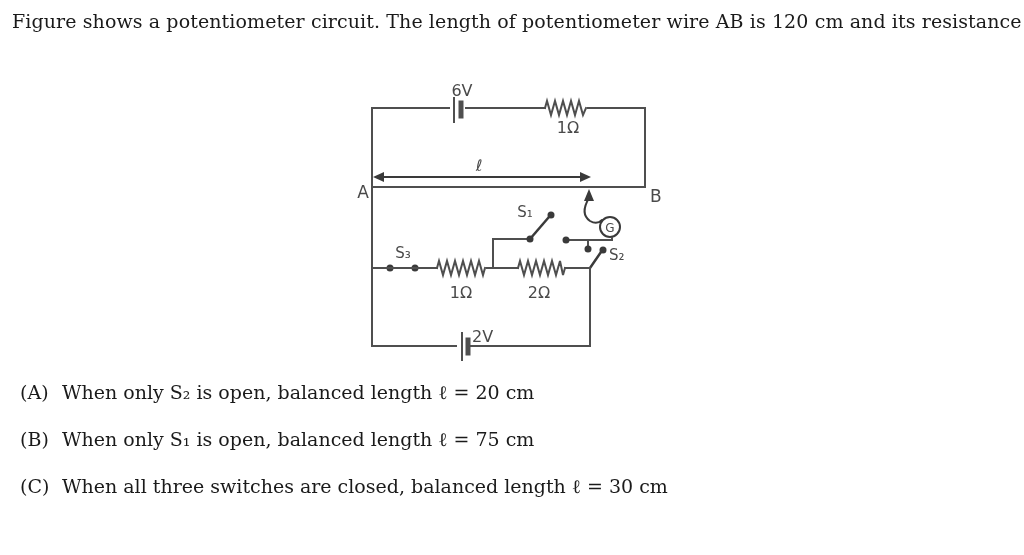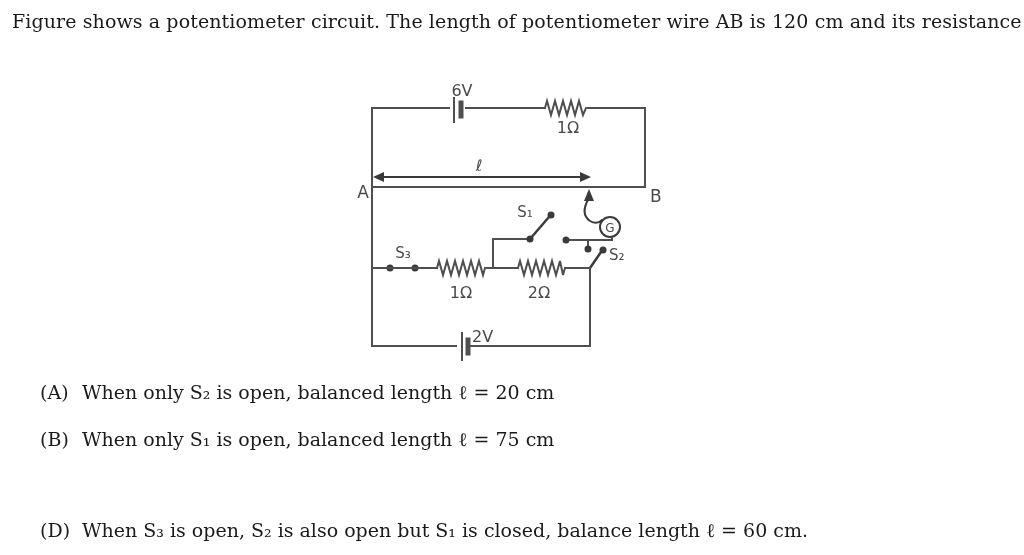--- a/index.html
+++ b/index.html
@@ -19,21 +19,21 @@
   #line1{top:9px;}
   #line2{top:50px;}
   .circuit-svg{position:absolute;left:340px;top:78px;}
   .circuit-svg text{
     font-family:"DejaVu Sans", sans-serif;
     fill:#4a4a4a;
   }
   .options{position:absolute;left:0;top:0;width:100%;height:100%;}
   .option{
     position:absolute;left:20px;
-    font-size:19px;white-space:nowrap;cursor:pointer;margin-left:20px;
+    font-size:19px;white-space:nowrap;cursor:pointer;
   }
   .opt-label{display:inline-block;width:42px;}
   #opt-a{top:381px;}
   #opt-b{top:428px;}
   #opt-c{top:475px;}
   #opt-d{top:519px;}
 </style>
 </head>
 <body>
 
@@ -133,18 +133,18 @@
     </g>
   </svg>
 
   <div class="options">
     <div class="option" id="opt-a">
       <span class="opt-label">(A)</span><span>When only S₂ is open, balanced length ℓ = 20 cm</span>
     </div>
     <div class="option" id="opt-b">
       <span class="opt-label">(B)</span><span>When only S₁ is open, balanced length ℓ = 75 cm</span>
     </div>
-    <div class="option" id="opt-d">
-      <span class="opt-label">(D)</span><span>When S₃ is open, S₂ is also open but S₁ is closed, balance length ℓ = 60 cm.</span>
+    <div class="option" id="opt-c">
+      <span class="opt-label">(C)</span><span>When all three switches are closed, balanced length ℓ = 30 cm</span>
     </div>
   </div>
 
 </div>
 
 </body></html>

